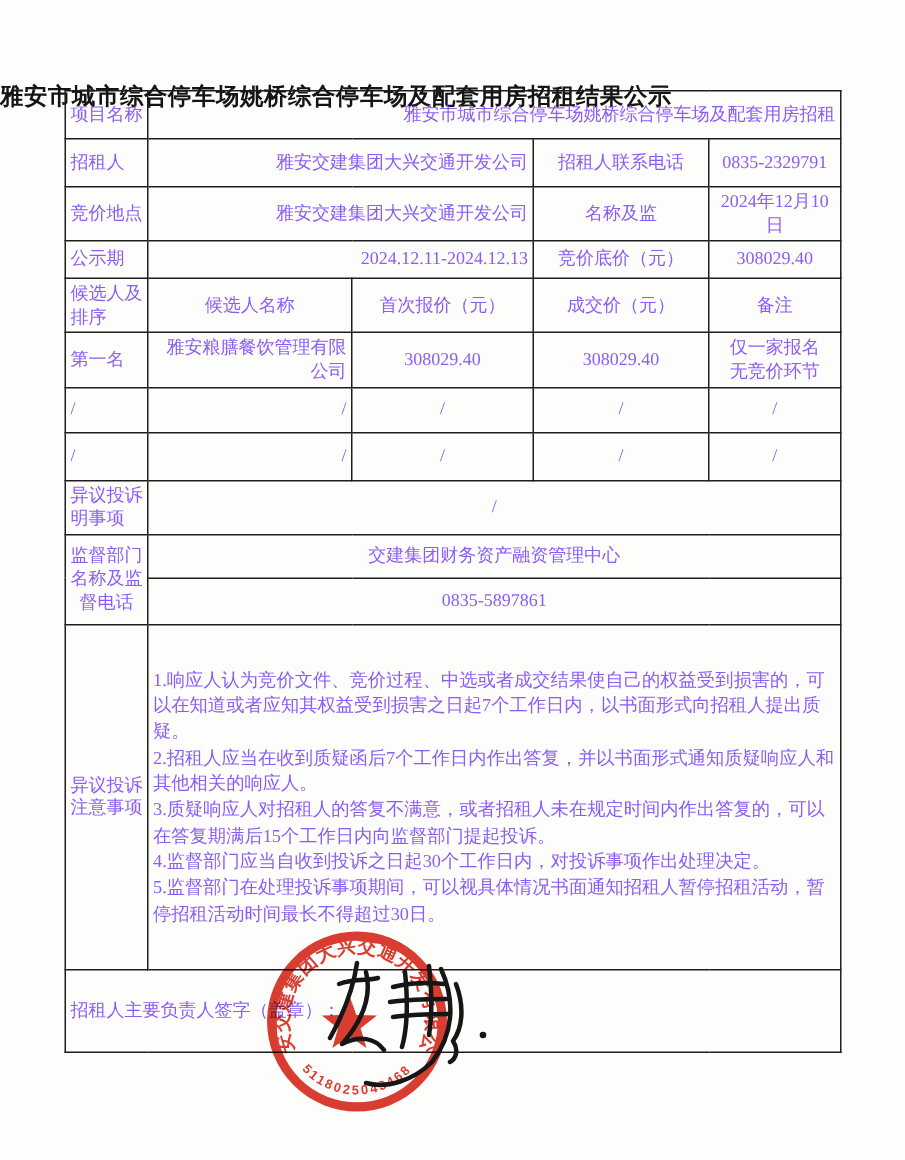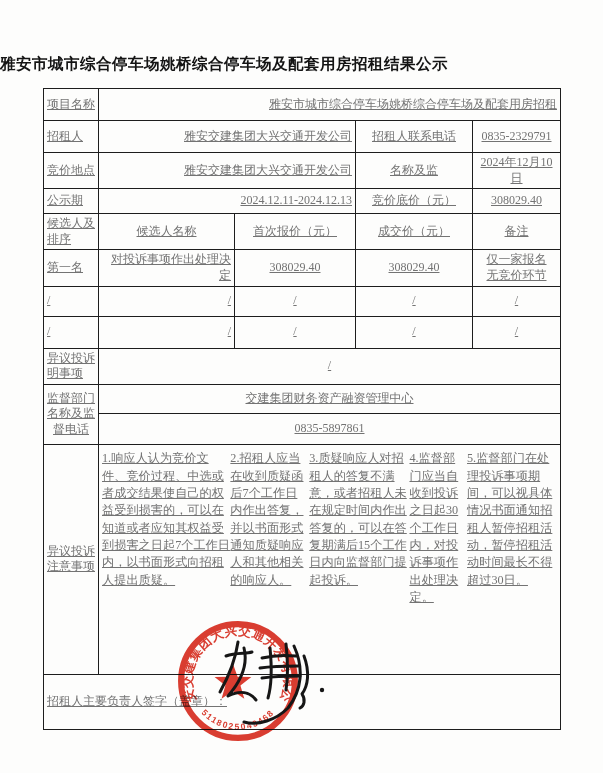--- a/index.html
+++ b/index.html
@@ -9,39 +9,39 @@
     font-family:"Liberation Serif","DejaVu Serif",serif;
     overflow:hidden;
   }
   .doc-title{
     position:absolute;top:36px;left:0;width:603px;
     text-align:left;font-weight:bold;font-size:15.5px;
     font-family:"Liberation Sans","DejaVu Sans",sans-serif;
     letter-spacing:0.5px;color:#141414;margin-top:18px;
   }
   table.result{
-    position:absolute;left:43px;top:88px;width:517px;
+    position:absolute;left:43px;top:60px;width:517px;
     border-collapse:collapse;table-layout:fixed;
-    font-size:12px;color:#737373;text-decoration:underline;
+    font-size:12px;color:#8b5cf6;
   }
   table.result td{
     border:1px solid #1d1d1d;
     vertical-align:middle;
     padding:2px 3px;
     line-height:1.3;
     overflow:hidden;
   }
   table.result{border:1.5px solid #1a1a1a;}
   td.lbl{text-align:left;padding-left:4px;}
   td.left{text-align:right;padding-left:5px;}
   td.ctr{text-align:center;}
   .preline{white-space:pre-line;}
   td.objection-body{padding:4px 6px 4px 7px;}
   .objection-wrap{
-    display:flex;flex-direction:row;justify-content:center;
+    display:flex;flex-direction:column;justify-content:center;
     height:100%;min-height:218px;
   }
   .objection-item{font-size:12.2px;line-height:1.42;text-align:left;}
   td.sign-cell{padding-left:5px;}
   .overlay{position:absolute;pointer-events:none;}
   #seal{left:176px;top:619px;width:124px;height:124px;opacity:.9;mix-blend-mode:multiply;}
   #signature{left:200px;top:628px;width:132px;height:108px;}
 </style>
 </head>
 <body>
@@ -82,21 +82,21 @@
   <tr style="height:27px">
     <td class="lbl preline">候选人及
 排序</td>
     <td class="ctr">候选人名称</td>
     <td class="ctr">首次报价（元）</td>
     <td class="ctr">成交价（元）</td>
     <td class="ctr">备注</td>
   </tr>
   <tr style="height:33px">
     <td class="lbl">第一名</td>
-    <td class="left">对投诉事项作出处理决定</td>
+    <td class="left">雅安粮膳餐饮管理有限公司</td>
     <td class="ctr">308029.40</td>
     <td class="ctr">308029.40</td>
     <td class="ctr preline">仅一家报名
 无竞价环节</td>
   </tr>
   <tr style="height:30px">
     <td class="lbl">/</td>
     <td class="left">/</td>
     <td class="ctr">/</td>
     <td class="ctr">/</td>

